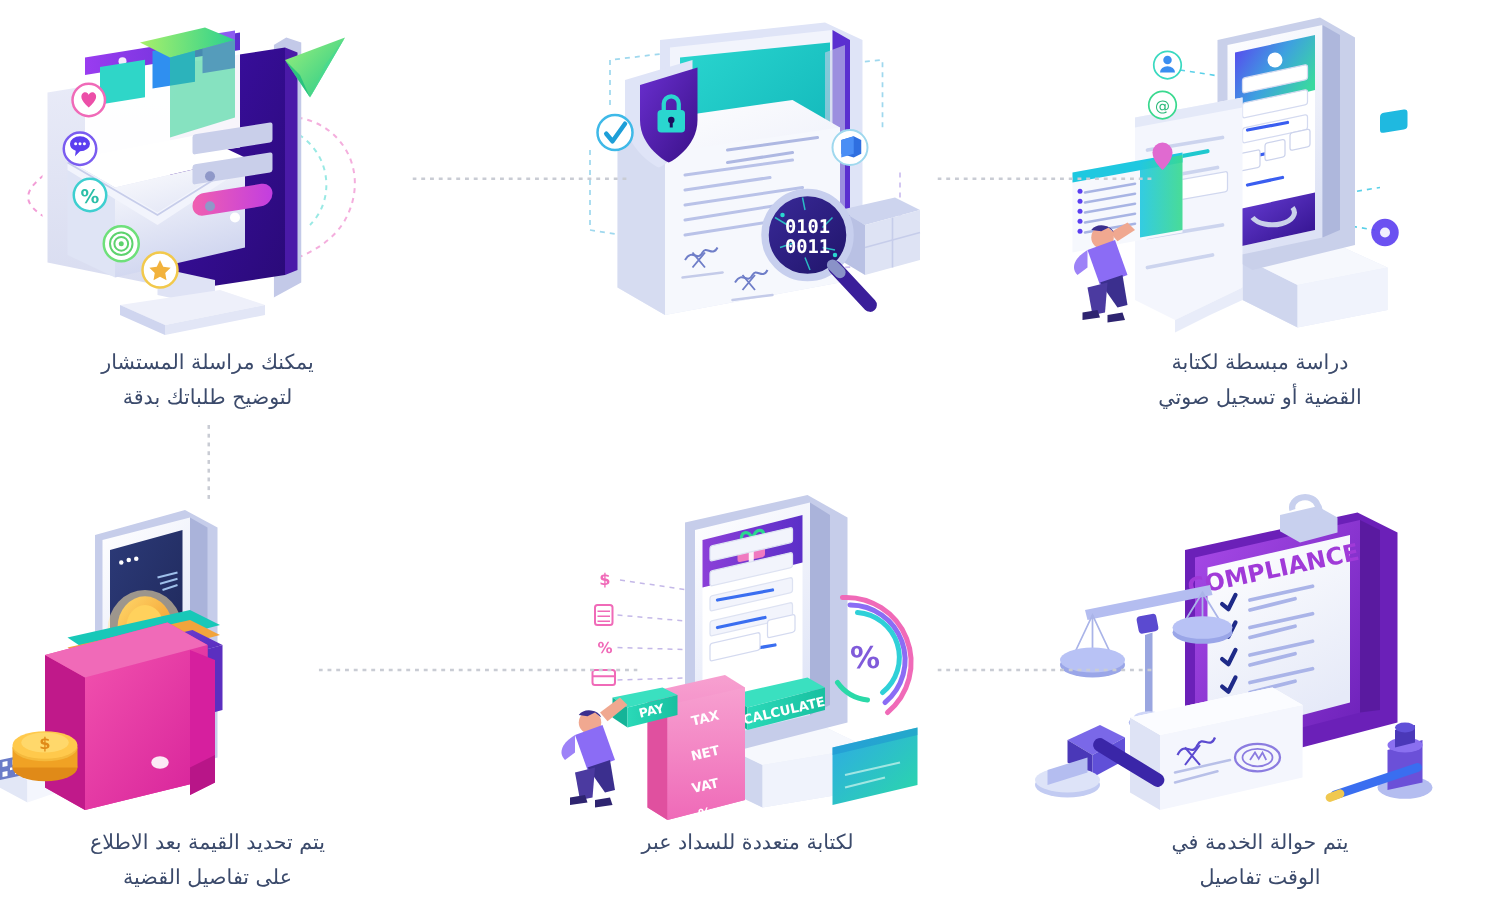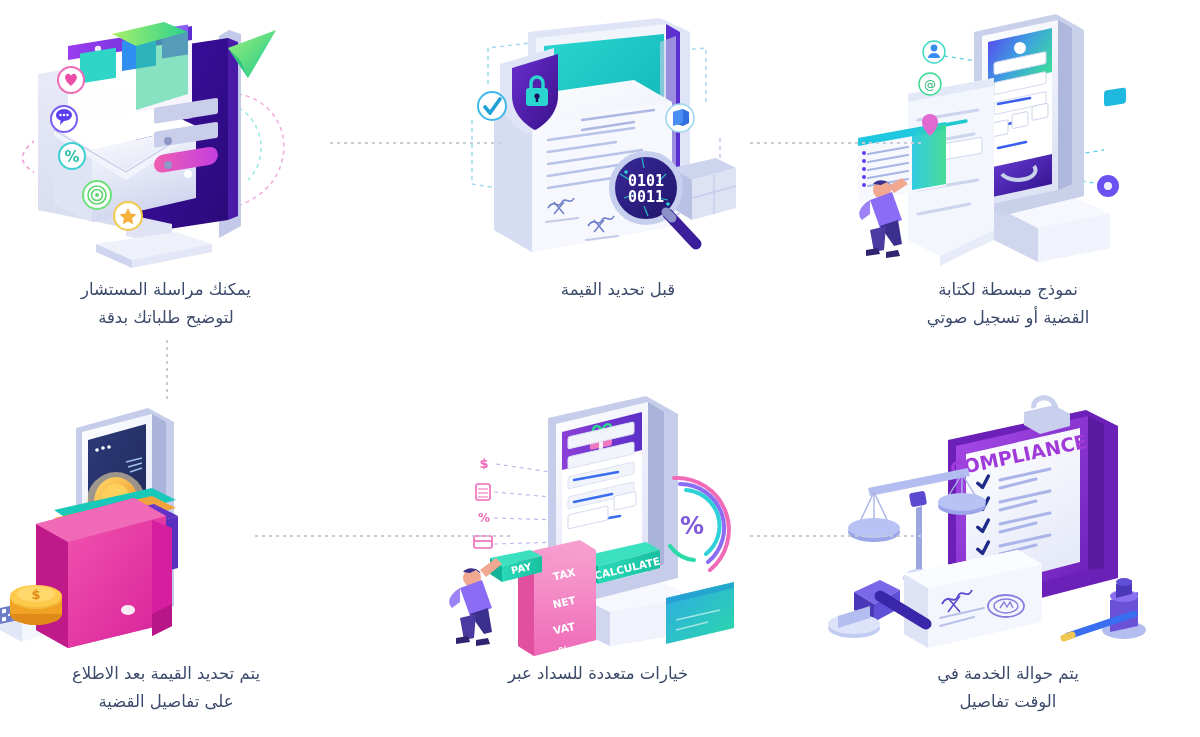--- a/index.html
+++ b/index.html
@@ -245,21 +245,20 @@
         </g>
         <circle cx="198" cy="164" r="1.8" fill="#2ad6cf"></circle>
         <circle cx="240" cy="196" r="1.8" fill="#2ad6cf"></circle>
         <text x="218" y="178" font-size="15" font-weight="bold" font-family="DejaVu Sans Mono, monospace" fill="#ffffff" text-anchor="middle">0101</text>
         <text x="218" y="194" font-size="15" font-weight="bold" font-family="DejaVu Sans Mono, monospace" fill="#ffffff" text-anchor="middle">0011</text>
         <path d="M240,206 L268,236" stroke="#3a1e9a" stroke-width="11" stroke-linecap="round"></path>
         <path d="M238,204 L244,210" stroke="#8a92c8" stroke-width="9" stroke-linecap="round"></path>
       </svg>
     </div>
     <div class="caption">
-      <span class="l">قبل تحديد القيمة</span>
     </div>
   </div>
 
   <div class="cell" style="left:818px; top:8px;">
     <div class="art">
       <svg viewBox="0 0 380 265">
         <defs>
           <linearGradient id="g3head" x1="0" y1="0" x2="1" y2="0.6">
             <stop offset="0" stop-color="#5b3ef0"></stop>
               <stop offset="0.55" stop-color="#3ea0e0"></stop>
@@ -381,21 +380,21 @@
         <path d="M104,114 a8,8 0 1,1 16,0 c0,7 -8,14 -8,14 c0,0 -8,-7 -8,-14 Z" fill="#e06ad0"></path>
         <g>
           <rect x="286" y="128" width="22" height="16" rx="3" fill="#1fb9e0" transform="skewY(-9)"></rect>
           <text x="297" y="142" font-size="8" font-family="DejaVu Sans, sans-serif" fill="#ffffff" text-anchor="middle">✉</text>
         </g>
         <circle cx="290" cy="178" r="11" fill="#5b3ef0" opacity="0.9"></circle>
         <circle cx="290" cy="178" r="4" fill="#ffffff" opacity="0.9"></circle>
       </svg>
     </div>
     <div class="caption">
-      <span class="l">نموذج مبسطة لكتابة</span>
+      <span class="l">دراسة مبسطة لكتابة</span>
       <span class="l">القضية أو تسجيل صوتي</span>
     </div>
   </div>
 
   <div class="cell" style="left:-24px; top:392px;">
     <div class="art">
       <svg viewBox="0 0 380 265">
         <defs>
           <linearGradient id="g4w" x1="0" y1="0" x2="1" y2="1">
             <stop offset="0" stop-color="#f252ae"></stop>
@@ -610,21 +609,21 @@
 
         <path d="M258,206 L326,190 L326,236 L258,252 Z" fill="url(#g5card)"></path>
         <path d="M258,206 L326,190 L326,196 L258,212 Z" fill="#1b8fd0" opacity="0.5"></path>
         <g stroke="#bff0ea" stroke-width="1.6" opacity="0.8">
           <path d="M268,228 L312,218"></path>
             <path d="M268,238 L300,230"></path>
         </g>
       </svg>
     </div>
     <div class="caption">
-      <span class="l">خيارات متعددة للسداد عبر</span>
+      <span class="l">لكتابة متعددة للسداد عبر</span>
     </div>
   </div>
 
   <div class="cell" style="left:818px; top:392px;">
     <div class="art">
       <svg viewBox="0 0 380 265">
         <defs>
           <linearGradient id="g6cb" x1="0" y1="0" x2="1" y2="1">
             <stop offset="0" stop-color="#a84ae8"></stop>
               <stop offset="1" stop-color="#6b20b8"></stop>

